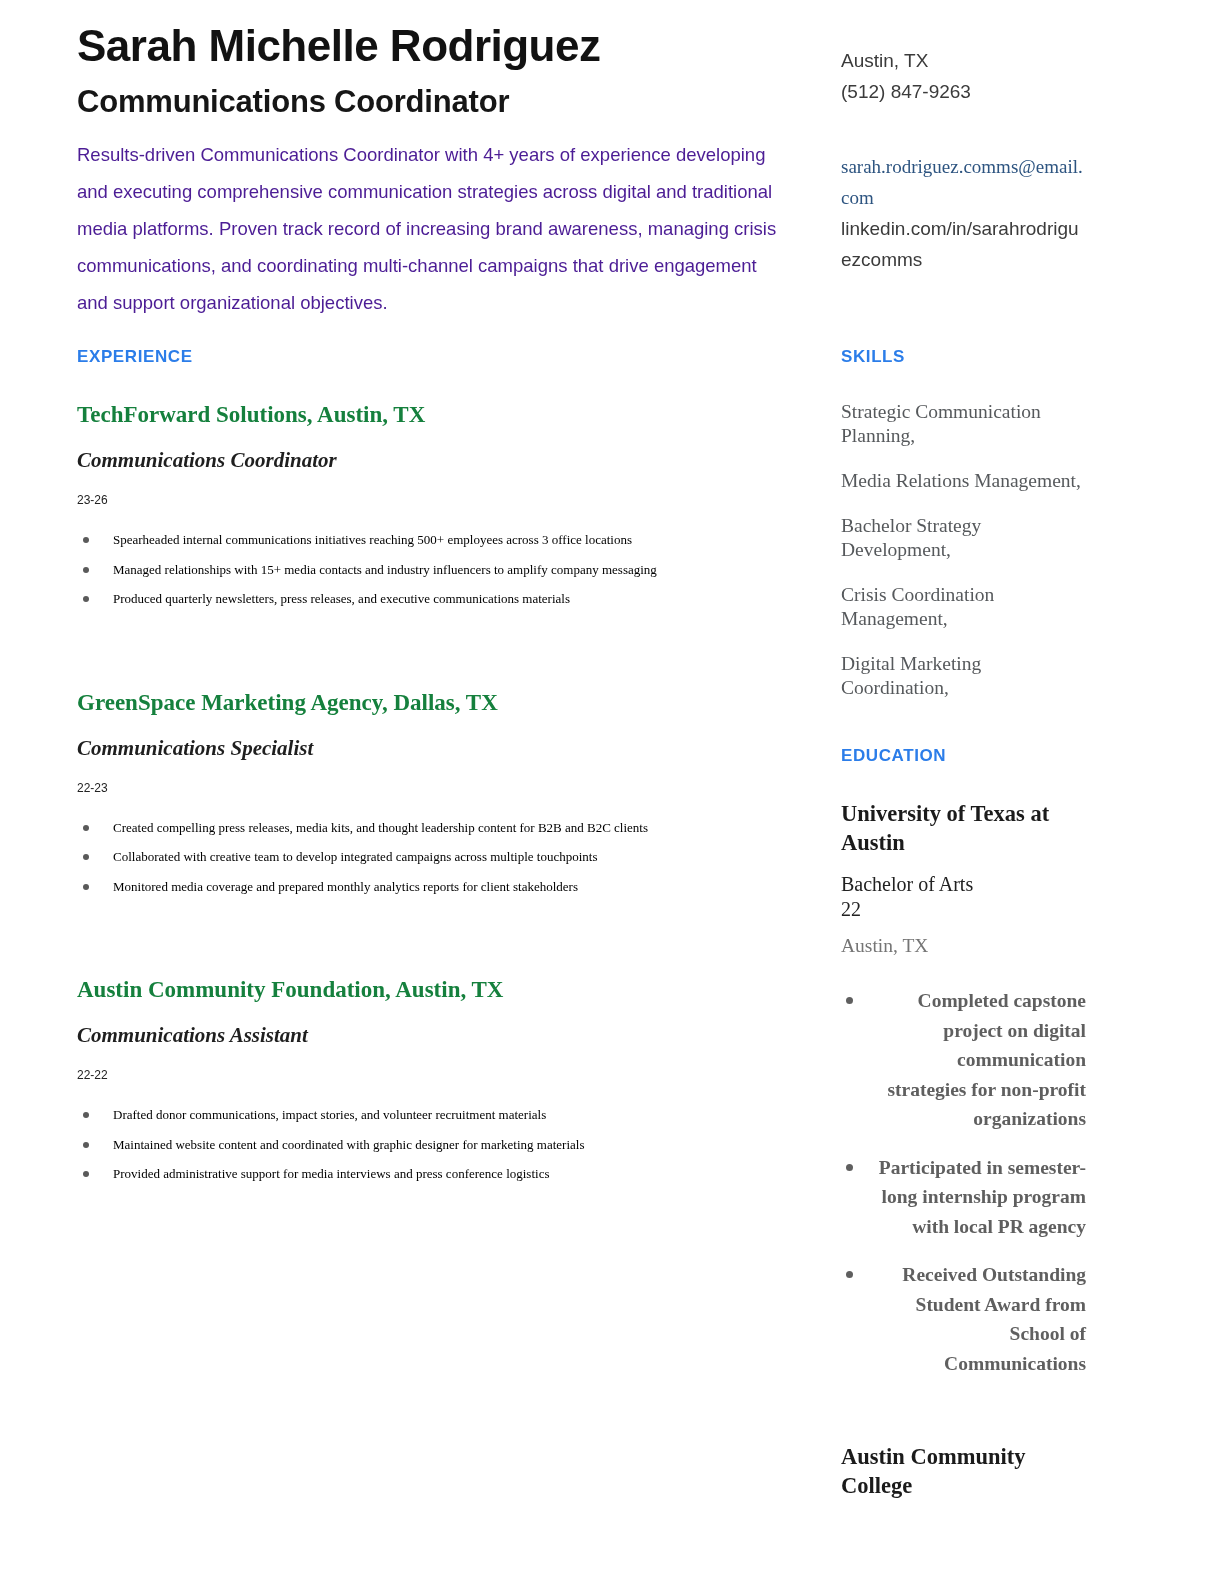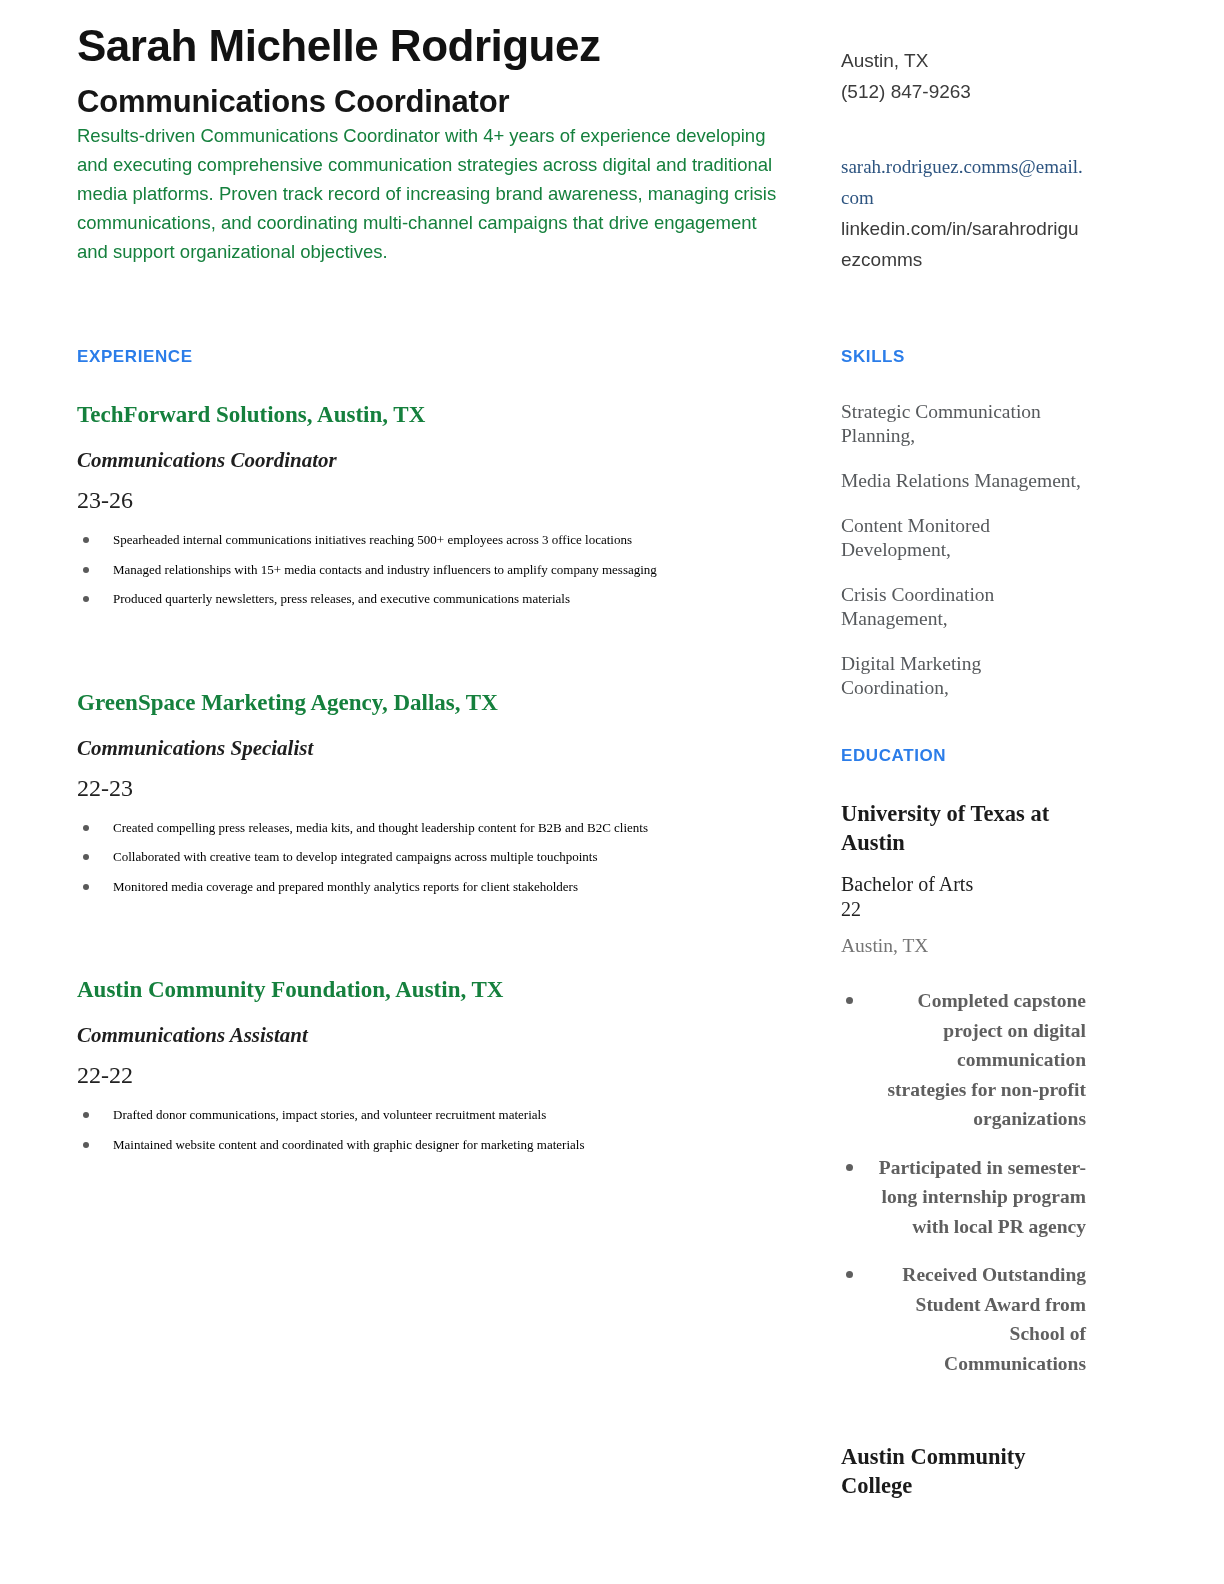--- a/index.html
+++ b/index.html
@@ -32,23 +32,24 @@
   }
   .job-title {
     font-size: 31px;
     line-height: 38px;
     font-weight: 700;
     letter-spacing: -0.2px;
     color: #161616;
     margin-top: 11px;
   }
   .summary {
+    margin-top: 15px;
     font-size: 18.5px;
-    line-height: 29px;
-    color: #15803d;
+    line-height: 37px;
+    color: #4c1d95;
     max-width: 700px;
   }
 
   .section-heading {
     font-size: 17px;
     line-height: 20px;
     font-weight: 700;
     letter-spacing: 0.6px;
     color: #2b7de9;
     margin-bottom: 33px;
@@ -65,22 +66,22 @@
   .role {
     font-family: "Liberation Serif", serif;
     font-style: italic;
     font-weight: 700;
     font-size: 21px;
     line-height: 27px;
     color: #1f1f1f;
     margin-top: 17px;
   }
   .dates {
-    font-family: Liberation Serif, serif;
-    font-size: 24px;
+    font-family: Liberation Sans, sans-serif;
+    font-size: 12px;
     line-height: 25px;
     color: #222222;
     margin-top: 14px;
   }
   ul.bullets {
     list-style: none;
     margin-top: 12px;
   }
   ul.bullets li {
     position: relative;
@@ -222,39 +223,40 @@
         </ul>
       </article>
 
       <article class="job">
         <h4 class="company">Austin Community Foundation, Austin, TX</h4>
         <div class="role">Communications Assistant</div>
         <div class="dates">22-22</div>
         <ul class="bullets">
           <li>Drafted donor communications, impact stories, and volunteer recruitment materials</li>
           <li>Maintained website content and coordinated with graphic designer for marketing materials</li>
+          <li>Provided administrative support for media interviews and press conference logistics</li>
         </ul>
       </article>
 
     </div>
 
     <div class="right-col">
 
       <div class="contact">
         <div class="line">Austin, TX</div>
         <div class="line">(512) 847-9263</div>
         <a class="email-link" href="#">sarah.rodriguez.comms@email.com</a>
         <div class="line">linkedin.com/in/sarahrodriguezcomms</div>
       </div>
 
       <h3 class="section-heading">SKILLS</h3>
       <ul class="skill-list">
         <li>Strategic Communication Planning,</li>
         <li>Media Relations Management,</li>
-        <li>Content Monitored Development,</li>
+        <li>Bachelor Strategy Development,</li>
         <li>Crisis Coordination Management,</li>
         <li>Digital Marketing Coordination,</li>
       </ul>
 
       <div class="education-section">
         <h3 class="section-heading">EDUCATION</h3>
 
         <div class="school">
           <h4 class="school-name">University of Texas at Austin</h4>
           <div class="degree">Bachelor of Arts</div>

